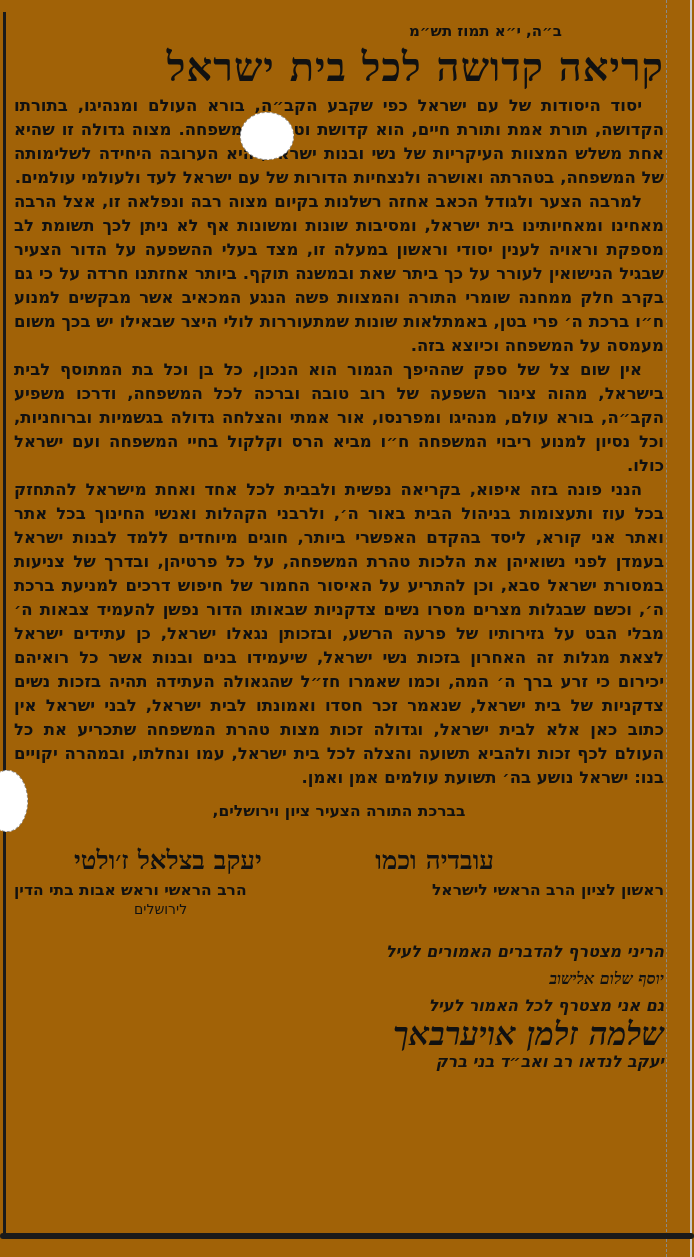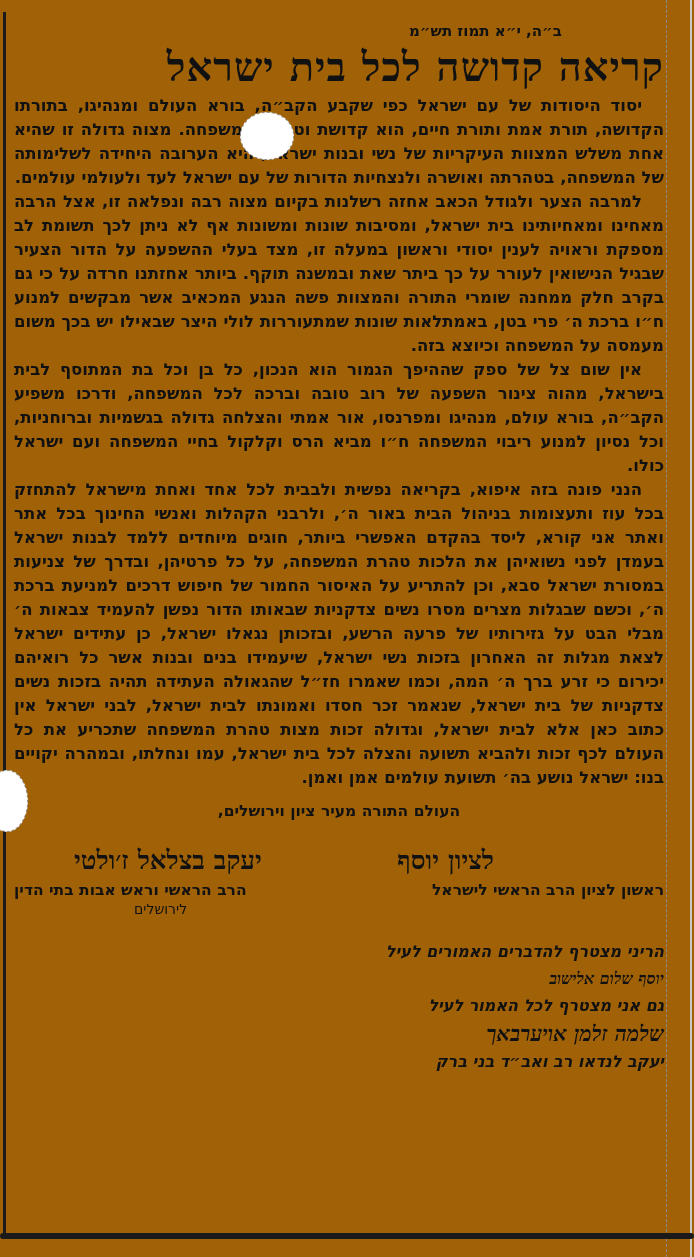--- a/index.html
+++ b/index.html
@@ -138,21 +138,21 @@
       font-weight: bold;
       font-size: 16px;
       line-height: 24px;
     }
     .endorse-name {
       font-family: "DejaVu Serif", "Liberation Serif", serif;
       font-weight: bold;
       font-size: 16px;
       line-height: 30px;
     }
-    .endorse-name.large { font-size: 21px; line-height: 32px; }
+    .endorse-name.large { font-size: 32px; line-height: 32px; }
     .smudge {
       position: absolute;
       border-radius: 50%;
       background: #ffffff;
       border: 1px dashed #999999;
     }
   </style>
 </head>
 <body>
 
@@ -168,24 +168,24 @@
 
     <div class="headline">קריאה קדושה לכל בית ישראל</div>
 
     <div class="body-text">
       <p>יסוד היסודות של עם ישראל כפי שקבע הקב״ה, בורא העולם ומנהיגו, בתורתו הקדושה, תורת אמת ותורת חיים, הוא קדושת וטהרת המשפחה. מצוה גדולה זו שהיא אחת משלש המצוות העיקריות של נשי ובנות ישראל, היא הערובה היחידה לשלימותה של המשפחה, בטהרתה ואושרה ולנצחיות הדורות של עם ישראל לעד ולעולמי עולמים.</p>
       <p>למרבה הצער ולגודל הכאב אחזה רשלנות בקיום מצוה רבה ונפלאה זו, אצל הרבה מאחינו ומאחיותינו בית ישראל, ומסיבות שונות ומשונות אף לא ניתן לכך תשומת לב מספקת וראויה לענין יסודי וראשון במעלה זו, מצד בעלי ההשפעה על הדור הצעיר שבגיל הנישואין לעורר על כך ביתר שאת ובמשנה תוקף. ביותר אחזתנו חרדה על כי גם בקרב חלק ממחנה שומרי התורה והמצוות פשה הנגע המכאיב אשר מבקשים למנוע ח״ו ברכת ה׳ פרי בטן, באמתלאות שונות שמתעוררות לולי היצר שבאילו יש בכך משום מעמסה על המשפחה וכיוצא בזה.</p>
       <p>אין שום צל של ספק שההיפך הגמור הוא הנכון, כל בן וכל בת המתוסף לבית בישראל, מהוה צינור השפעה של רוב טובה וברכה לכל המשפחה, ודרכו משפיע הקב״ה, בורא עולם, מנהיגו ומפרנסו, אור אמתי והצלחה גדולה בגשמיות וברוחניות, וכל נסיון למנוע ריבוי המשפחה ח״ו מביא הרס וקלקול בחיי המשפחה ועם ישראל כולו.</p>
       <p>הנני פונה בזה איפוא, בקריאה נפשית ולבבית לכל אחד ואחת מישראל להתחזק בכל עוז ותעצומות בניהול הבית באור ה׳, ולרבני הקהלות ואנשי החינוך בכל אתר ואתר אני קורא, ליסד בהקדם האפשרי ביותר, חוגים מיוחדים ללמד לבנות ישראל בעמדן לפני נשואיהן את הלכות טהרת המשפחה, על כל פרטיהן, ובדרך של צניעות במסורת ישראל סבא, וכן להתריע על האיסור החמור של חיפוש דרכים למניעת ברכת ה׳, וכשם שבגלות מצרים מסרו נשים צדקניות שבאותו הדור נפשן להעמיד צבאות ה׳ מבלי הבט על גזירותיו של פרעה הרשע, ובזכותן נגאלו ישראל, כן עתידים ישראל לצאת מגלות זה האחרון בזכות נשי ישראל, שיעמידו בנים ובנות אשר כל רואיהם יכירום כי זרע ברך ה׳ המה, וכמו שאמרו חז״ל שהגאולה העתידה תהיה בזכות נשים צדקניות של בית ישראל, שנאמר זכר חסדו ואמונתו לבית ישראל, לבני ישראל אין כתוב כאן אלא לבית ישראל, וגדולה זכות מצות טהרת המשפחה שתכריע את כל העולם לכף זכות ולהביא תשועה והצלה לכל בית ישראל, עמו ונחלתו, ובמהרה יקויים בנו: ישראל נושע בה׳ תשועת עולמים אמן ואמן.</p>
     </div>
 
-    <div class="blessing">העולם התורה מעיר ציון וירושלים,</div>
+    <div class="blessing">בברכת התורה הצעיר ציון וירושלים,</div>
 
     <div class="sig-row">
-      <div class="sig-name right">לציון יוסף</div>
+      <div class="sig-name right">עובדיה וכמו</div>
       <div class="sig-name left">יעקב בצלאל ז׳ולטי</div>
     </div>
 
     <div class="sig-title-row">
       <span>ראשון לציון הרב הראשי לישראל</span>
       <span>הרב הראשי וראש אבות בתי הדין</span>
     </div>
     <div class="sig-title-sub">לירושלים</div>
 
     <div class="endorse">

